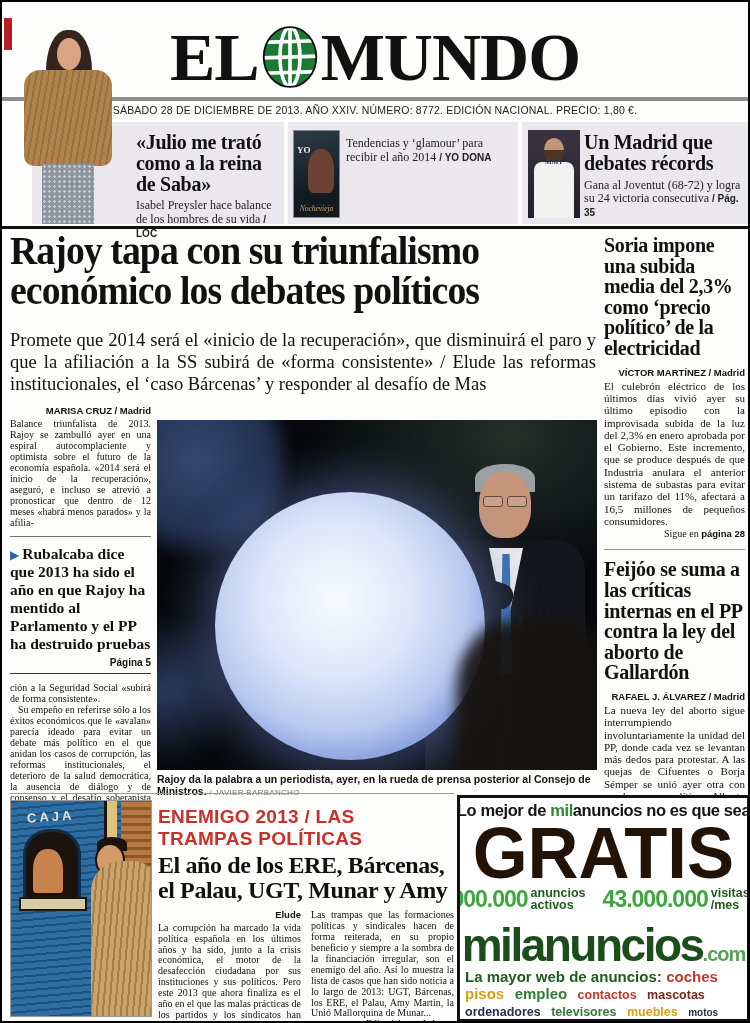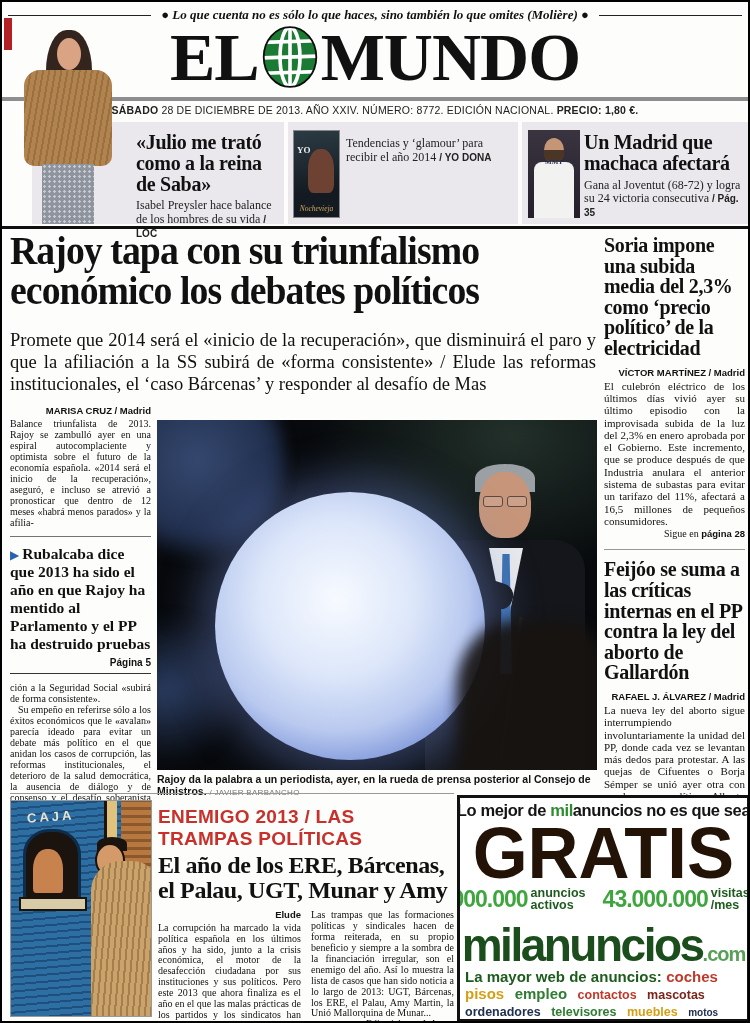--- a/index.html
+++ b/index.html
@@ -10,21 +10,21 @@
   
   .tagline-row{position:absolute;top:5px;left:0;right:0;display:flex;align-items:center;padding:0 6px;}
   .tl-line{flex:1;border-top:1.5px solid #222;}
   .tl-text{padding:0 10px;font-style:italic;font-weight:bold;font-size:13px;white-space:nowrap;}
   .red-corner{position:absolute;top:16px;left:2px;width:8px;height:32px;background:#b32025;}
   .masthead{position:absolute;top:16px;left:0;right:0;height:78px;display:flex;align-items:center;justify-content:center;}
   .masthead .mh-txt{font-size:68px;font-weight:bold;letter-spacing:-1px;line-height:1;}
   .mh-globe{width:58px;height:66px;margin:0 2px;}
   .rule-gray{position:absolute;top:95px;left:0;width:750px;height:4px;background:#8e8e8e;}
   .dateline{position:absolute;top:102px;left:0;right:0;text-align:center;font-size:10.5px;color:#222;letter-spacing:.2px;}
-  .dateline b{font-weight:bold;text-align:center;}
+  .dateline b{font-weight:normal;text-align:center;}
 
   
   .teaser{position:absolute;top:120px;height:102px;background:#eae8ec;box-sizing:border-box;}
   .t1{left:30px;width:252px;padding:10px 6px 0 104px;}
   .t2{left:286px;width:230px;padding:10px 6px 0 58px;}
   .t3{left:520px;width:228px;padding:10px 4px 0 62px;}
   .teaser h3{margin:0;font-size:20px;line-height:1.04;font-weight:bold;letter-spacing:-.3px;}
   .teaser p{margin:5px 0 0;font-size:12px;line-height:1.15;color:#222;}
   .teaser p b{font-family:"Liberation Sans","DejaVu Sans",sans-serif;font-size:10px;}
   
@@ -143,25 +143,20 @@
   .tag{margin-right:6px;font-weight:bold;white-space:nowrap;}
   .t-lg{font-size:15px;} .t-md{font-size:12.5px;} .t-sm{font-size:10px;}
   .c-red{color:#c0392b;} .c-darkred{color:#7b241c;} .c-yellow{color:#d4a017;} .c-green{color:#2e7d32;}
   .c-navy{color:#203050;} .c-gray{color:#8a8a8a;}
 </style>
 </head>
 <body>
 
 <div class="page">
 
-  <div class="tagline-row">
-    <span class="tl-line"></span>
-    <span class="tl-text">● Lo que cuenta no es sólo lo que haces, sino también lo que omites (Molière) ●</span>
-    <span class="tl-line"></span>
-  </div>
 
   <div class="red-corner"></div>
 
   <div class="masthead">
     <span class="mh-txt">EL</span>
     <svg class="mh-globe" viewBox="0 0 64 72">
       <defs>
           <clipPath id="gcp">
             <ellipse cx="32" cy="36" rx="29" ry="33"></ellipse>
           </clipPath>
@@ -205,21 +200,21 @@
     <p><span>Tendencias y ‘glamour’ para recibir el año 2014 </span><b>/ YO DONA</b></p>
   </div>
 
   <div class="teaser t3">
     <div class="player">
       <div class="pl-head"></div>
       <div class="pl-beard"></div>
       <div class="pl-jersey"></div>
       <span class="pl-logo">MMT</span>
     </div>
-    <h3>Un Madrid que machaca afectará</h3>
+    <h3>Un Madrid que debates récords</h3>
     <p><span>Gana al Joventut (68-72) y logra su 24 victoria consecutiva </span><b>/ Pág. 35</b></p>
   </div>
 
   <div class="rule-black"></div>
 
   <div class="h1">
     <div>Rajoy tapa con su triunfalismo</div>
     <div>económico los debates políticos</div>
   </div>
   <div class="subhead">Promete que 2014 será el «inicio de la recuperación», que disminuirá el paro y que la afiliación a la SS subirá de «forma consistente» / Elude las reformas institucionales, el ‘caso Bárcenas’ y responder al desafío de Mas</div>

